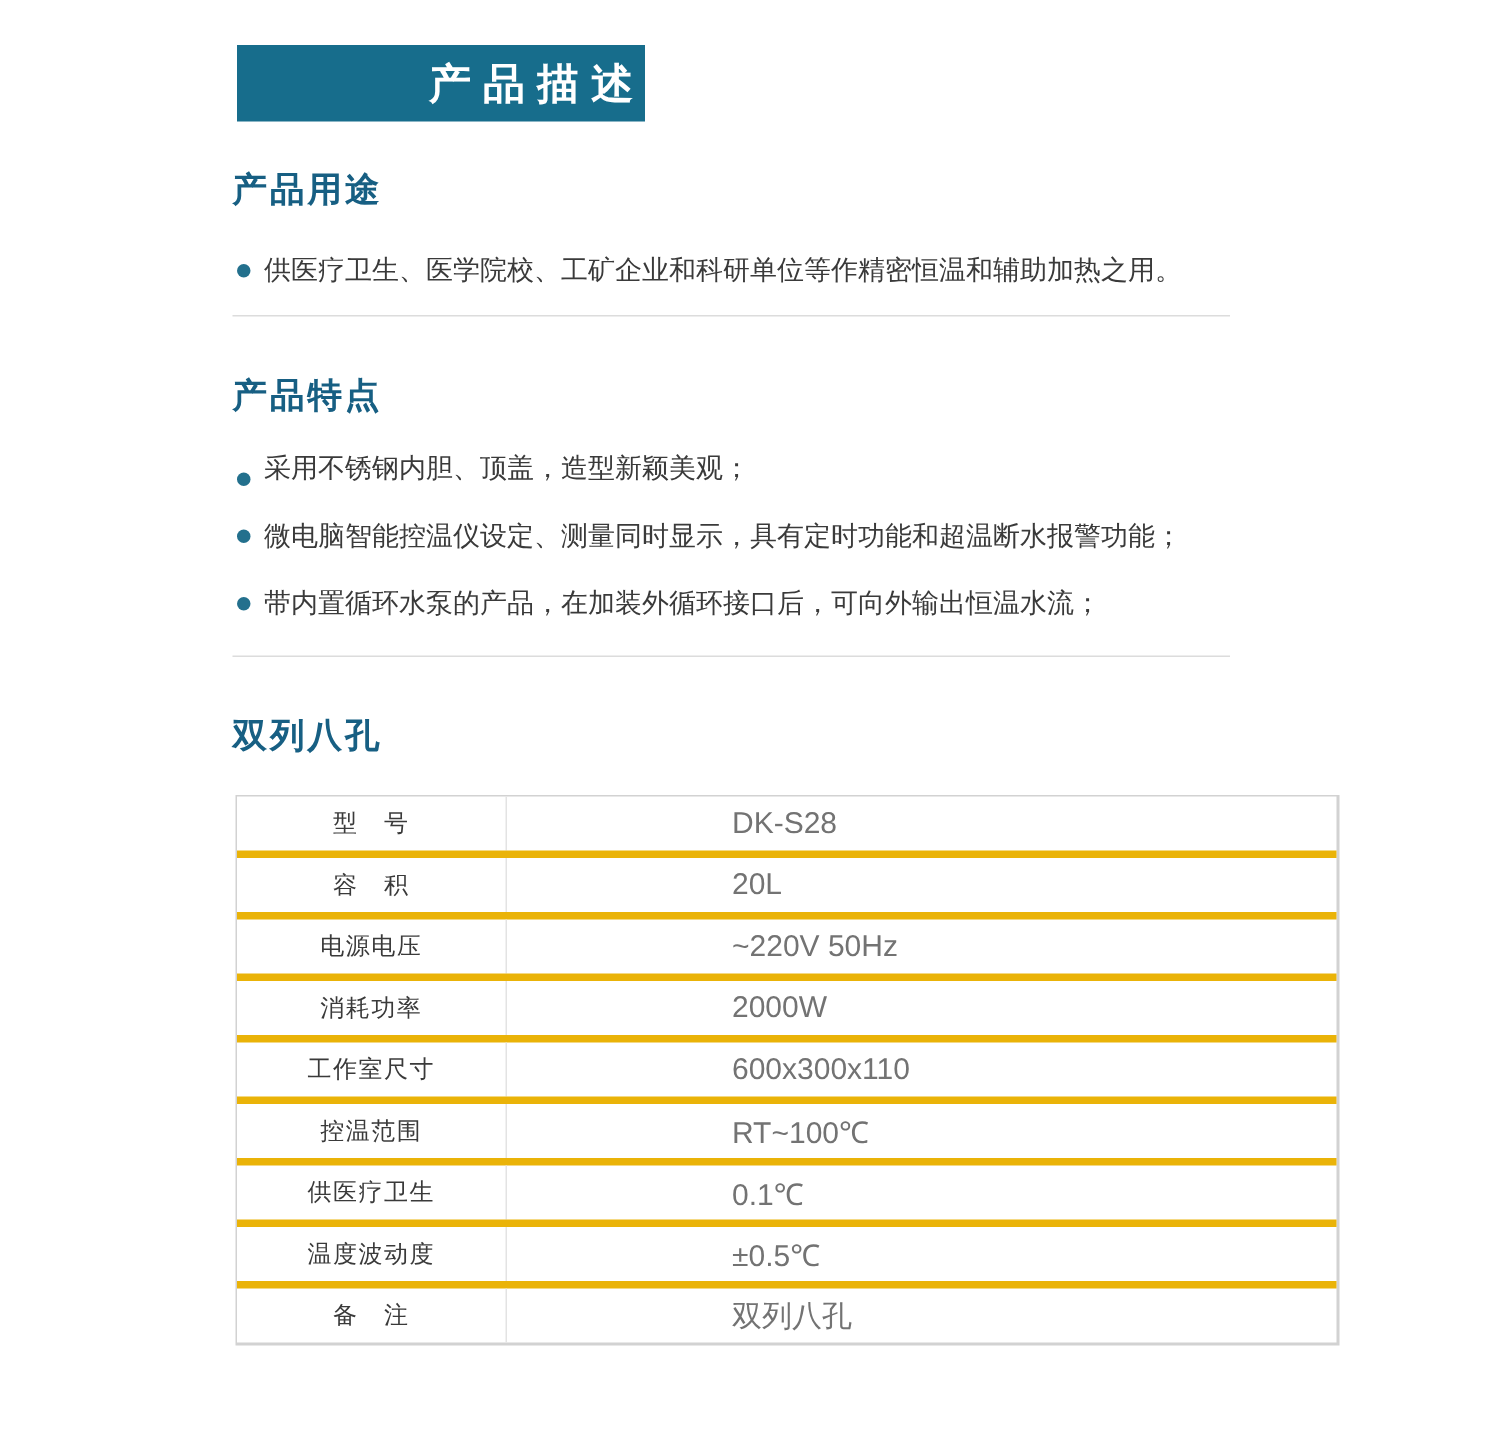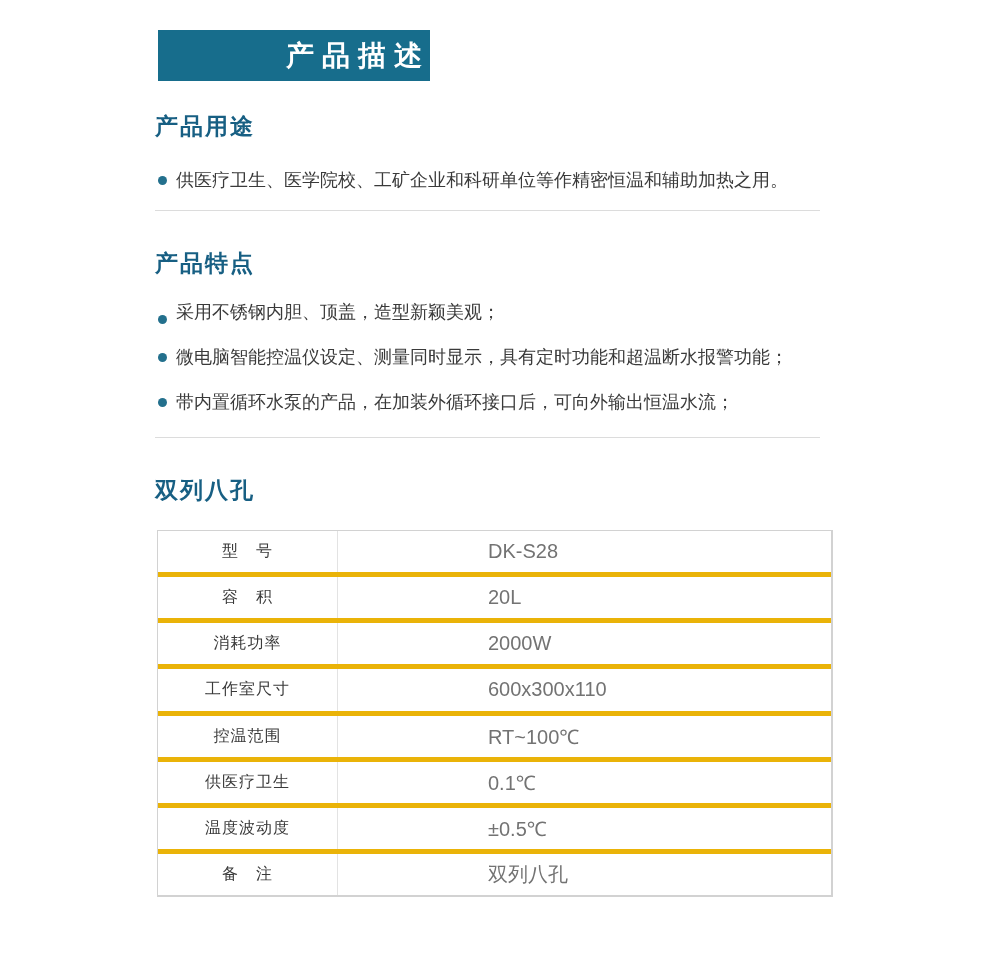--- a/index.html
+++ b/index.html
@@ -42,21 +42,21 @@
   .b-feature-2  { top:390px; }
 
   .divider {
     position:absolute; left:155px; width:665px; height:0;
     border:none; border-top:1px solid #dcdcdc;
   }
   .divider.d1 { top:210px; }
   .divider.d2 { top:437px; }
 
   .spec-table {
-    position:absolute; left:157px; top:530px; width:676px; height:367px;
+    position:absolute; left:157px; top:530px; width:736px; height:367px;
     display:flex; flex-direction:column;
     border:1px solid #d2d2d2;
     border-right-width:2px; border-bottom-width:2px;
     background:#fff;
   }
   .spec-row { flex:1 1 0; display:flex; }
   .spec-row + .spec-row { border-top:5px solid #eab308; }
   .spec-row .label {
     flex:0 0 180px; width:180px;
     border-right:1px solid #e3e3e3;
@@ -110,20 +110,24 @@
   <div class="spec-table">
     <div class="spec-row">
       <div class="label">型　号</div>
       <div class="value">DK-S28</div>
     </div>
     <div class="spec-row">
       <div class="label">容　积</div>
       <div class="value">20L</div>
     </div>
     <div class="spec-row">
+      <div class="label">电源电压</div>
+      <div class="value">~220V 50Hz</div>
+    </div>
+    <div class="spec-row">
       <div class="label">消耗功率</div>
       <div class="value">2000W</div>
     </div>
     <div class="spec-row">
       <div class="label">工作室尺寸</div>
       <div class="value">600x300x110</div>
     </div>
     <div class="spec-row">
       <div class="label">控温范围</div>
       <div class="value">RT~100℃</div>

